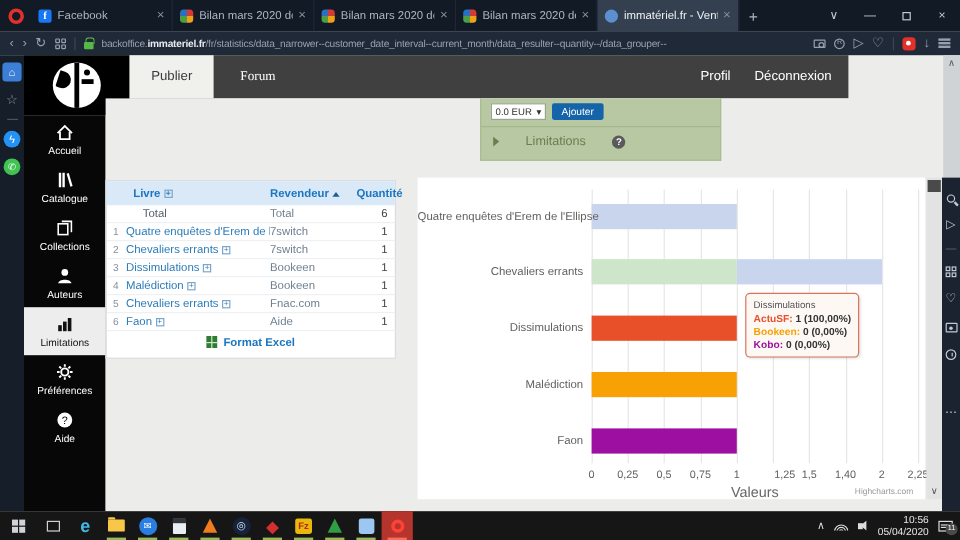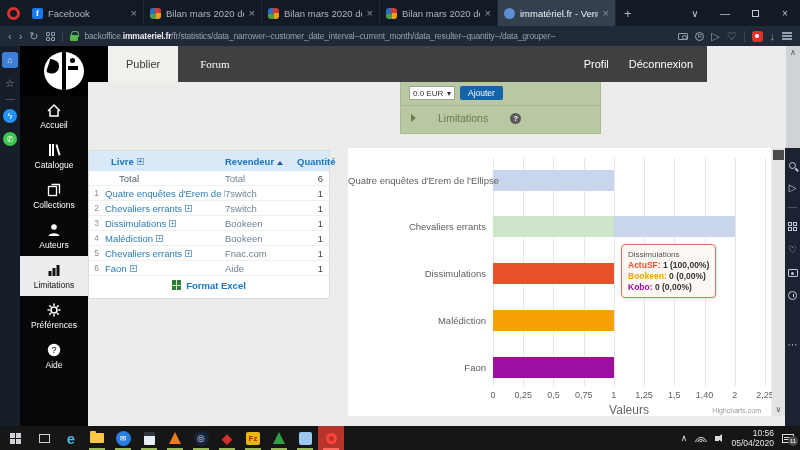--- a/index.html
+++ b/index.html
@@ -463,21 +463,21 @@
           <div class="tt-line"><span class="tt-name" style="color: rgb(232, 80, 42);">ActuSF: </span><span class="tt-val">1 (100,00%)</span></div>
           <div class="tt-line"><span class="tt-name" style="color: rgb(247, 161, 4);">Bookeen: </span><span class="tt-val">0 (0,00%)</span></div>
           <div class="tt-line"><span class="tt-name" style="color: rgb(156, 15, 160);">Kobo: </span><span class="tt-val">0 (0,00%)</span></div>
         </div>
       <div id="credits">Highcharts.com</div>
     <div class="xtick" style="left: 145px;">0</div>
         <div class="xtick" style="left: 175.222px;">0,25</div>
         <div class="xtick" style="left: 205.444px;">0,5</div>
         <div class="xtick" style="left: 235.667px;">0,75</div>
         <div class="xtick" style="left: 265.889px;">1</div>
-        <div class="xtick" style="left: 296px;">1,25</div>
+        <div class="xtick" style="left: 306px;">1,25</div>
         <div class="xtick" style="left: 326.333px;">1,5</div>
         <div class="xtick" style="left: 356.556px;">1,40</div>
         <div class="xtick" style="left: 386.778px;">2</div>
         <div class="xtick" style="left: 417px;">2,25</div>
         <div id="xaxis-title" style="left: 281px;">Valeurs</div>
       </div>
 
     <div id="inner-scrollbar">
       <div id="inner-thumb"></div>
       <div id="inner-down">∨</div>

